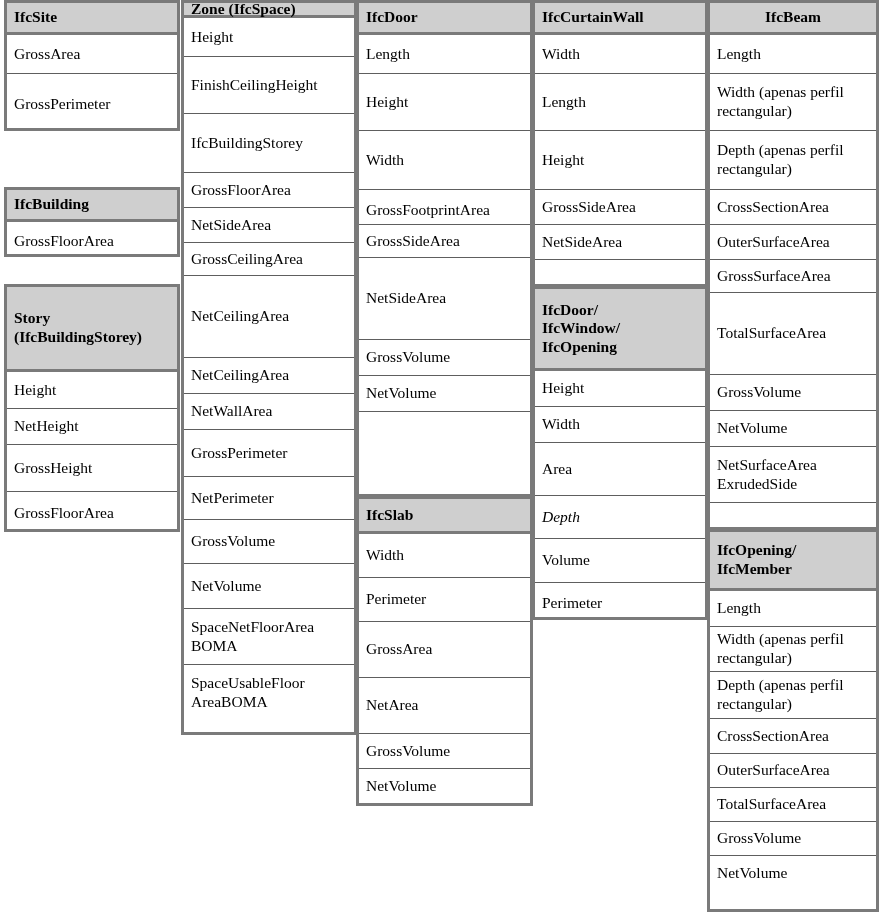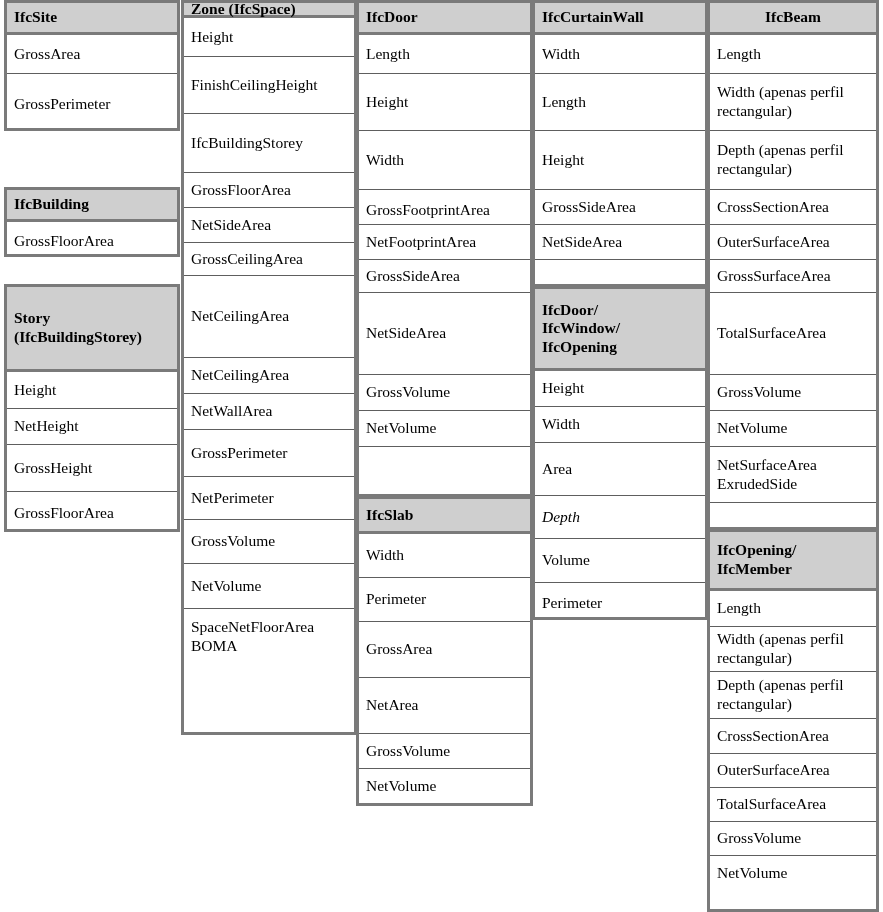--- a/index.html
+++ b/index.html
@@ -142,42 +142,45 @@
         </div>
         <div class="cell" style="height: 45px;">
           <span>NetVolume</span>
         </div>
         <div class="cell" style="height: 56px;">
           <span class="multi">
             <span>SpaceNetFloorArea</span>
             <span>BOMA</span>
           </span>
         </div>
+        <div class="cell" style="height: 56px;">
+          <span class="multi">
+            <span>SpaceUsableFloor</span>
+            <span>AreaBOMA</span>
+          </span>
+        </div>
       </div>
     </div>
     <div class="col" style="left: 356px; width: 177px; height: 912px;">
       <div class="block" style="left: 0px; top: 0px; width: 177px; height: 497px;">
         <div class="cell header" style="height: 32px;">
           <span>IfcDoor</span>
         </div>
         <div class="cell" style="height: 39px;">
           <span>Length</span>
         </div>
         <div class="cell" style="height: 57px;">
           <span>Height</span>
         </div>
         <div class="cell" style="height: 59px;">
           <span>Width</span>
         </div>
         <div class="cell" style="height: 35px; align-items: flex-end;">
           <span>GrossFootprintArea</span>
         </div>
-        <div class="cell" style="height: 35px;">
-          <span>NetFootprintArea</span>
-        </div>
         <div class="cell" style="height: 33px;">
           <span>GrossSideArea</span>
         </div>
         <div class="cell" style="height: 82px;">
           <span>NetSideArea</span>
         </div>
         <div class="cell" style="height: 36px;">
           <span>GrossVolume</span>
         </div>
         <div class="cell" style="height: 36px;">

